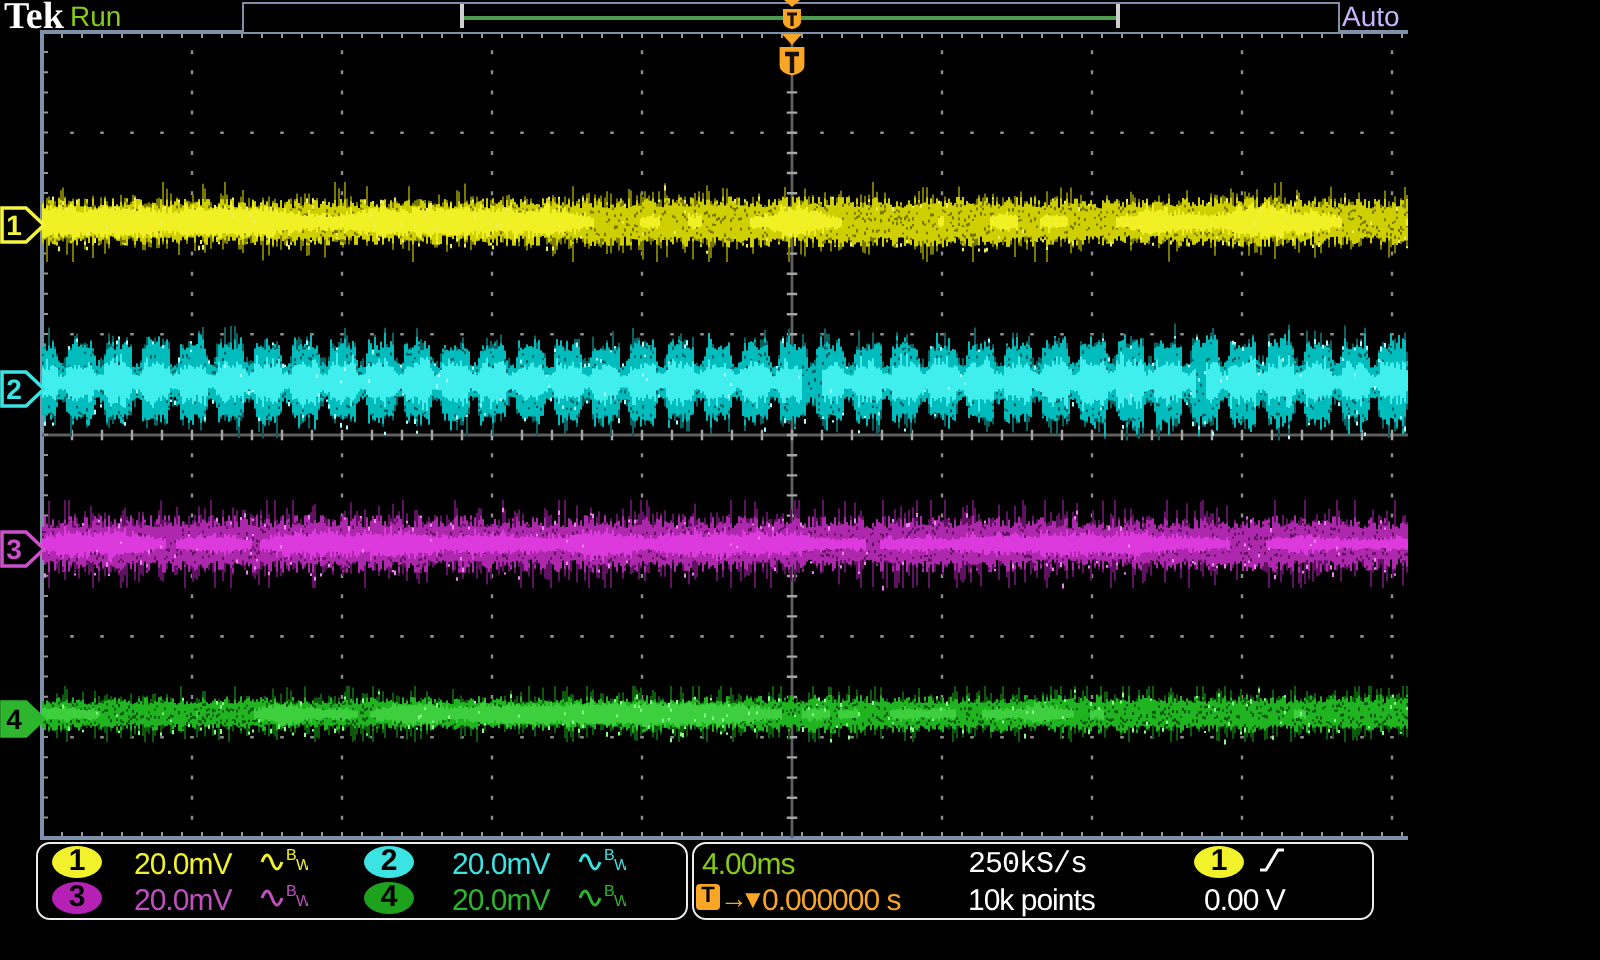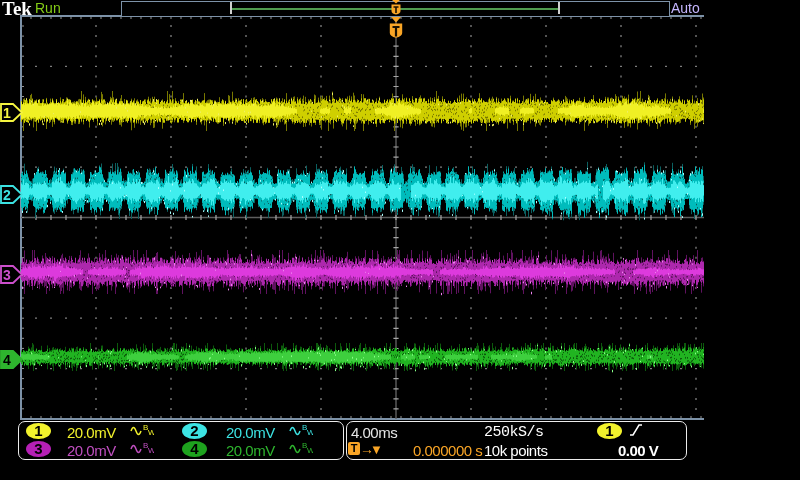--- a/index.html
+++ b/index.html
@@ -97,25 +97,25 @@
       <text x="18" y="12" font-family="Liberation Sans,sans-serif" font-size="8" fill="#c04fc0">W</text>
     </svg>
     <div style="position:absolute;left:182px;top:441px;width:25px;height:16px;border-radius:50%;background:#1ea21e;font-family:'Liberation Sans',sans-serif;font-size:15px;font-weight:bold;color:#000;text-align:center;line-height:16px">4</div>
     <div style="position:absolute;left:226px;top:442px;font-family:'Liberation Sans',sans-serif;font-size:15px;font-weight:normal;color:#2eb52e;white-space:nowrap;letter-spacing:-0.5px;">20.0mV</div>
     <svg width="24" height="14" viewBox="0 0 24 14" style="position:absolute;left:289px;top:441px">
       <path d="M1 8 Q3.5 1 6 8 Q8.5 15 11 8" stroke="#2eb52e" stroke-width="1.5" fill="none"></path>
       <text x="13" y="7" font-family="Liberation Sans,sans-serif" font-size="8" fill="#2eb52e">B</text>
       <text x="18" y="12" font-family="Liberation Sans,sans-serif" font-size="8" fill="#2eb52e">W</text>
     </svg>
     <div style="position:absolute;box-sizing:border-box;left:346px;top:421px;width:341px;height:39px;border:1.7px solid #ececec;border-radius:7px;background:#000"></div>
-    <div style="position:absolute;left:351px;top:424px;font-family:'Liberation Sans',sans-serif;font-size:15px;font-weight:normal;color:#e5e5e5;white-space:nowrap;letter-spacing:-0.5px;">4.00ms</div>
+    <div style="position:absolute;left:351px;top:424px;font-family:'Liberation Sans',sans-serif;font-size:15px;font-weight:normal;color:#84cc16;white-space:nowrap;letter-spacing:-0.5px;">4.00ms</div>
     <div style="position:absolute;left:484px;top:424px;font-family:Liberation Mono, monospace;font-size:15px;font-weight:normal;color:#fff;white-space:nowrap;letter-spacing:-0.5px;">250kS/s</div>
     <div style="position:absolute;left:597px;top:423px;width:25px;height:16px;border-radius:50%;background:#f2f22c;font-family:'Liberation Sans',sans-serif;font-size:15px;font-weight:bold;color:#000;text-align:center;line-height:16px">1</div>
     <svg width="14" height="14" viewBox="0 0 14 14" style="position:absolute;left:629px;top:423px">
       <path d="M1 12H4L10 2H13" stroke="#fff" stroke-width="1.5" fill="none"></path>
     </svg>
     <div style="position:absolute;left:348px;top:442px;width:12px;height:13px;background:#f9a526;border-radius:2px;font-family:'Liberation Sans',sans-serif;font-size:11px;font-weight:bold;color:#000;text-align:center;line-height:13px">T</div>
     <div style="position:absolute;left:360px;top:441px;font-family:'Liberation Sans',sans-serif;font-size:14px;font-weight:normal;color:#f9a526;white-space:nowrap;letter-spacing:-0.5px;">→</div>
     <div style="position:absolute;left:370px;top:442px;font-family:'Liberation Sans',sans-serif;font-size:13px;font-weight:normal;color:#f9a526;white-space:nowrap;letter-spacing:-0.5px;">▼</div>
-    <div style="position:absolute;left:381px;top:442px;font-family:'Liberation Sans',sans-serif;font-size:15px;font-weight:normal;color:#f9a526;white-space:nowrap;letter-spacing:-0.5px;margin-left:32px;">0.000000 s</div>
+    <div style="position:absolute;left:381px;top:442px;font-family:'Liberation Sans',sans-serif;font-size:15px;font-weight:normal;color:#f9a526;white-space:nowrap;letter-spacing:-0.5px;">0.000000 s</div>
     <div style="position:absolute;left:484px;top:442px;font-family:'Liberation Sans',sans-serif;font-size:15px;font-weight:normal;color:#fff;white-space:nowrap;letter-spacing:-0.5px;text-align:center;">10k points</div>
-    <div style="position:absolute;left:618px;top:442px;font-family:'Liberation Sans',sans-serif;font-size:15px;font-weight:bold;color:#fff;white-space:nowrap;letter-spacing:-0.5px;">0.00 V</div>
+    <div style="position:absolute;left:602px;top:442px;font-family:'Liberation Sans',sans-serif;font-size:15px;font-weight:normal;color:#fff;white-space:nowrap;letter-spacing:-0.5px;">0.00 V</div>
 
 </div>
 </body></html>

